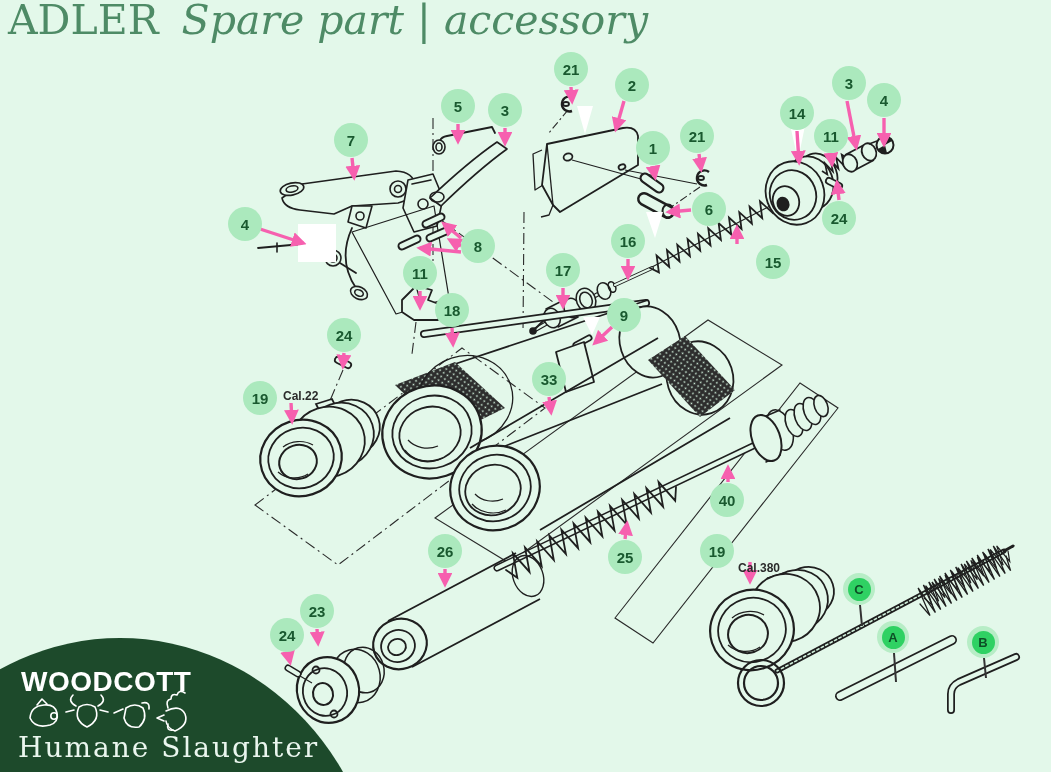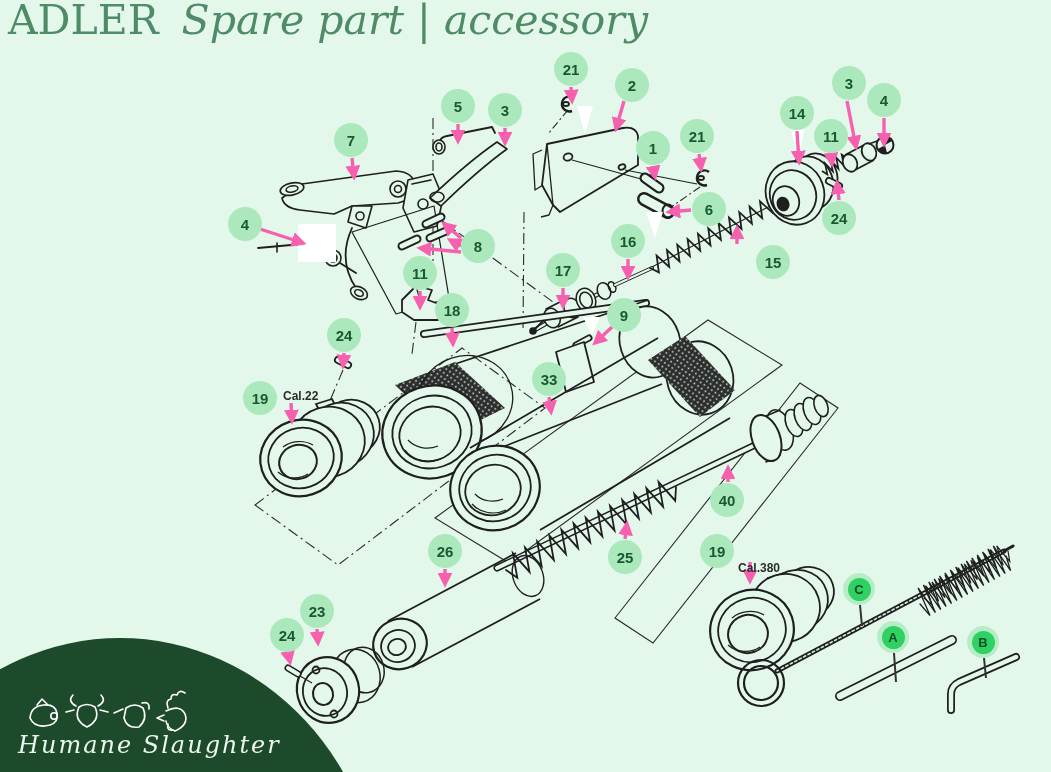--- a/index.html
+++ b/index.html
@@ -17,21 +17,21 @@
   .co-num{position:absolute;width:34px;height:34px;border-radius:50%;background:#abe9bd;
           color:#19592f;font-weight:bold;font-size:15px;display:flex;align-items:center;
           justify-content:center;z-index:5;}
   .co-letter{position:absolute;width:32px;height:32px;border-radius:50%;background:#b7edc6;
              display:flex;align-items:center;justify-content:center;z-index:5;}
   .co-letter .inner{width:23px;height:23px;border-radius:50%;background:#2fd163;color:#0d4f26;
              font-weight:bold;font-size:13px;display:flex;align-items:center;justify-content:center;}
   #logo-name{position:absolute;left:21px;top:666px;color:#ffffff;font-weight:bold;
              font-size:28px;letter-spacing:0.5px;z-index:4;}
   #logo-tagline{position:absolute;left:18px;top:731px;color:#eaf6ee;font-family:"DejaVu Serif",serif;
-             font-style:italic;font-size:24px;letter-spacing:2px;z-index:4;}
+             font-size:28px;letter-spacing:2px;z-index:4;}
 </style>
 </head>
 <body>
 
 <div id="stage">
 
   <svg id="art" width="1051" height="772" viewBox="0 0 1051 772">
     <defs>
       <pattern id="kn" width="4.5" height="4.5" patternUnits="userSpaceOnUse" patternTransform="rotate(35)">
         <rect width="4.5" height="4.5" fill="#2d2d2d"></rect>
@@ -342,20 +342,21 @@
       <line x1="894" y1="653" x2="896" y2="682" stroke="#333" stroke-width="2"></line>
       <line x1="984" y1="658" x2="986" y2="678" stroke="#333" stroke-width="2"></line>
     </svg>
 
   <div id="page-title">
     <span class="brand">ADLER</span>
     <span class="rest">Spare part | accessory</span>
   </div>
   <div id="cal22" class="cal-label">Cal.22</div>
   <div id="cal380" class="cal-label">Cal.380</div>
+  <div id="logo-name">WOODCOTT</div>
   <div id="logo-tagline">Humane Slaughter</div>
 
   <div id="callout-layer">
       <div class="co-num" style="left: 636px; top: 131px;">1</div>
       <div class="co-num" style="left: 615px; top: 68px;">2</div>
       <div class="co-num" style="left: 488px; top: 93px;">3</div>
       <div class="co-num" style="left: 228px; top: 207px;">4</div>
       <div class="co-num" style="left: 441px; top: 89px;">5</div>
       <div class="co-num" style="left: 692px; top: 192px;">6</div>
       <div class="co-num" style="left: 334px; top: 123px;">7</div>

